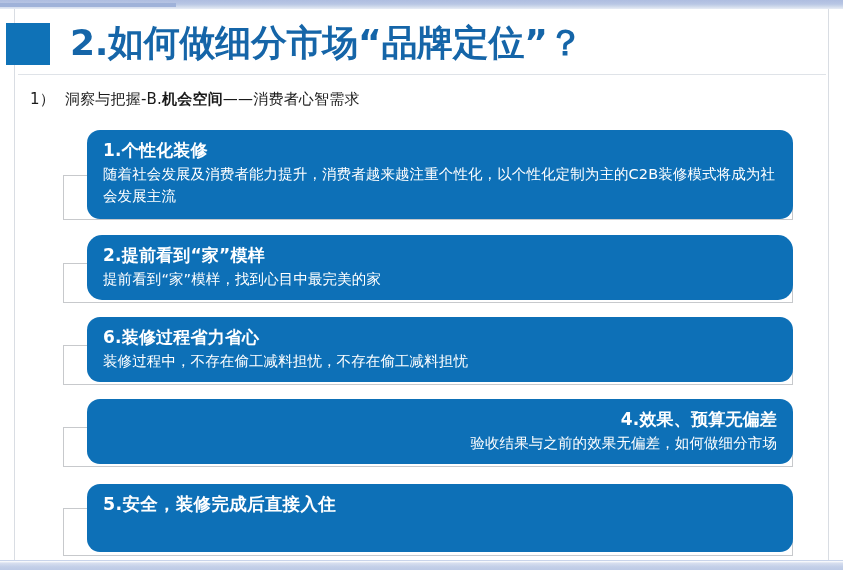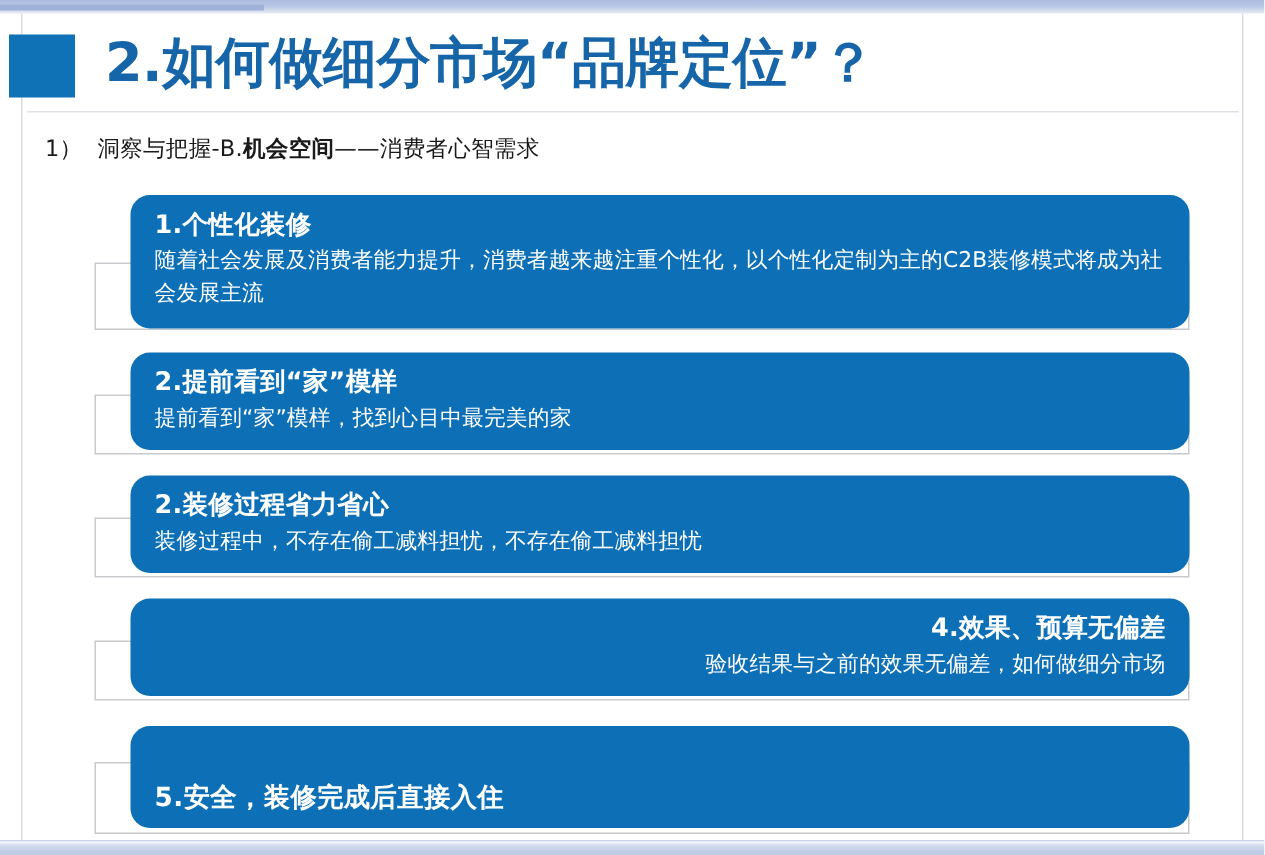--- a/index.html
+++ b/index.html
@@ -168,45 +168,45 @@
     <div class="card-wrap">
       <div class="card-ghost" style="left:63px; top:175px; width:730px; height:45px;"></div>
       <div class="card-blue" style="left:87px; top:130px; width:706px; height:89px;">
         <div class="card-title">1.个性化装修</div>
         <div class="card-body">随着社会发展及消费者能力提升，消费者越来越注重个性化，以个性化定制为主的C2B装修模式将成为社会发展主流</div>
       </div>
     </div>
 
     <div class="card-wrap">
       <div class="card-ghost" style="left:63px; top:263px; width:730px; height:40px;"></div>
-      <div class="card-blue" style="left:87px; top:235px; width:706px; height:65px;">
+      <div class="card-blue" style="left:87px; top:235px; width:706px; height:65px;border-radius:15px;">
         <div class="card-title">2.提前看到“家”模样</div>
         <div class="card-body">提前看到“家”模样，找到心目中最完美的家</div>
       </div>
     </div>
 
     <div class="card-wrap">
       <div class="card-ghost" style="left:63px; top:345px; width:730px; height:40px;"></div>
       <div class="card-blue" style="left:87px; top:317px; width:706px; height:65px;">
-        <div class="card-title">2.装修过程省力省心</div>
+        <div class="card-title">6.装修过程省力省心</div>
         <div class="card-body">装修过程中，不存在偷工减料担忧，不存在偷工减料担忧</div>
       </div>
     </div>
 
     <div class="card-wrap">
       <div class="card-ghost" style="left:63px; top:427px; width:730px; height:40px;"></div>
       <div class="card-blue" style="left:87px; top:399px; width:706px; height:65px;text-align:right;">
         <div class="card-title">4.效果、预算无偏差</div>
         <div class="card-body">验收结果与之前的效果无偏差，如何做细分市场</div>
       </div>
     </div>
 
     <div class="card-wrap">
       <div class="card-ghost" style="left:63px; top:508px; width:730px; height:48px;"></div>
-      <div class="card-blue" style="left:87px; top:484px; width:706px; height:68px; display:flex; align-items:flex-end;">
+      <div class="card-blue" style="left:87px; top:484px; width:706px; height:68px; display:flex; align-items:flex-start;">
         <div class="card-title card-title-only">5.安全，装修完成后直接入住</div>
       </div>
     </div>
 
   </div>
 
   <div class="bottom-strip-line"></div>
   <div class="bottom-strip"></div>
 
 </div>

